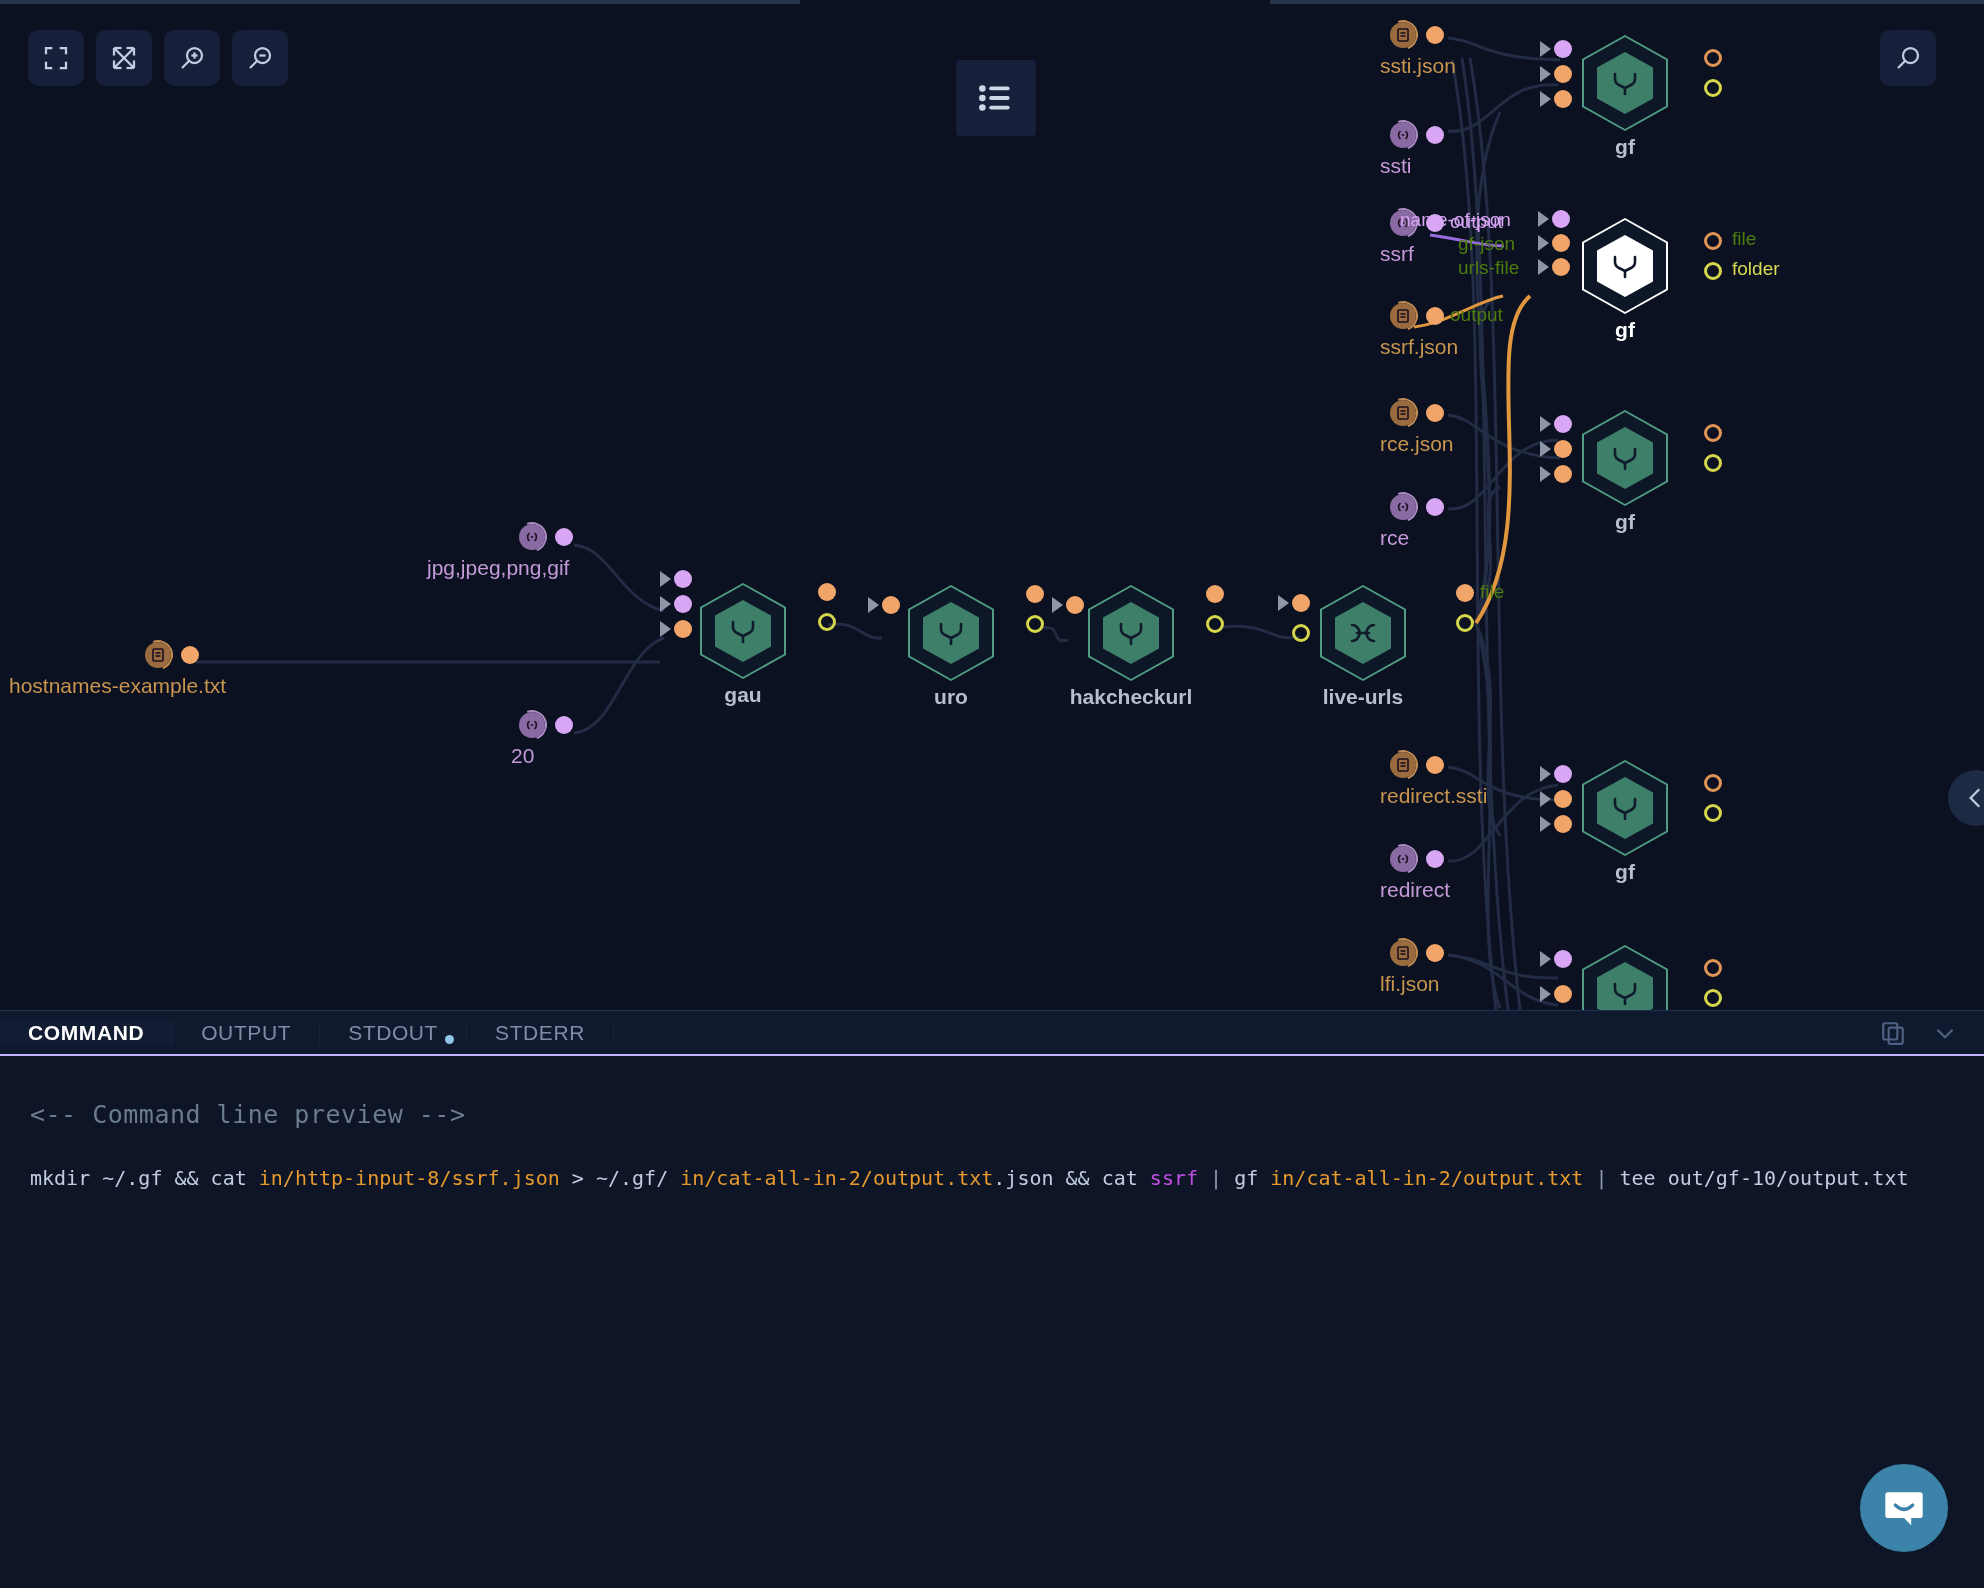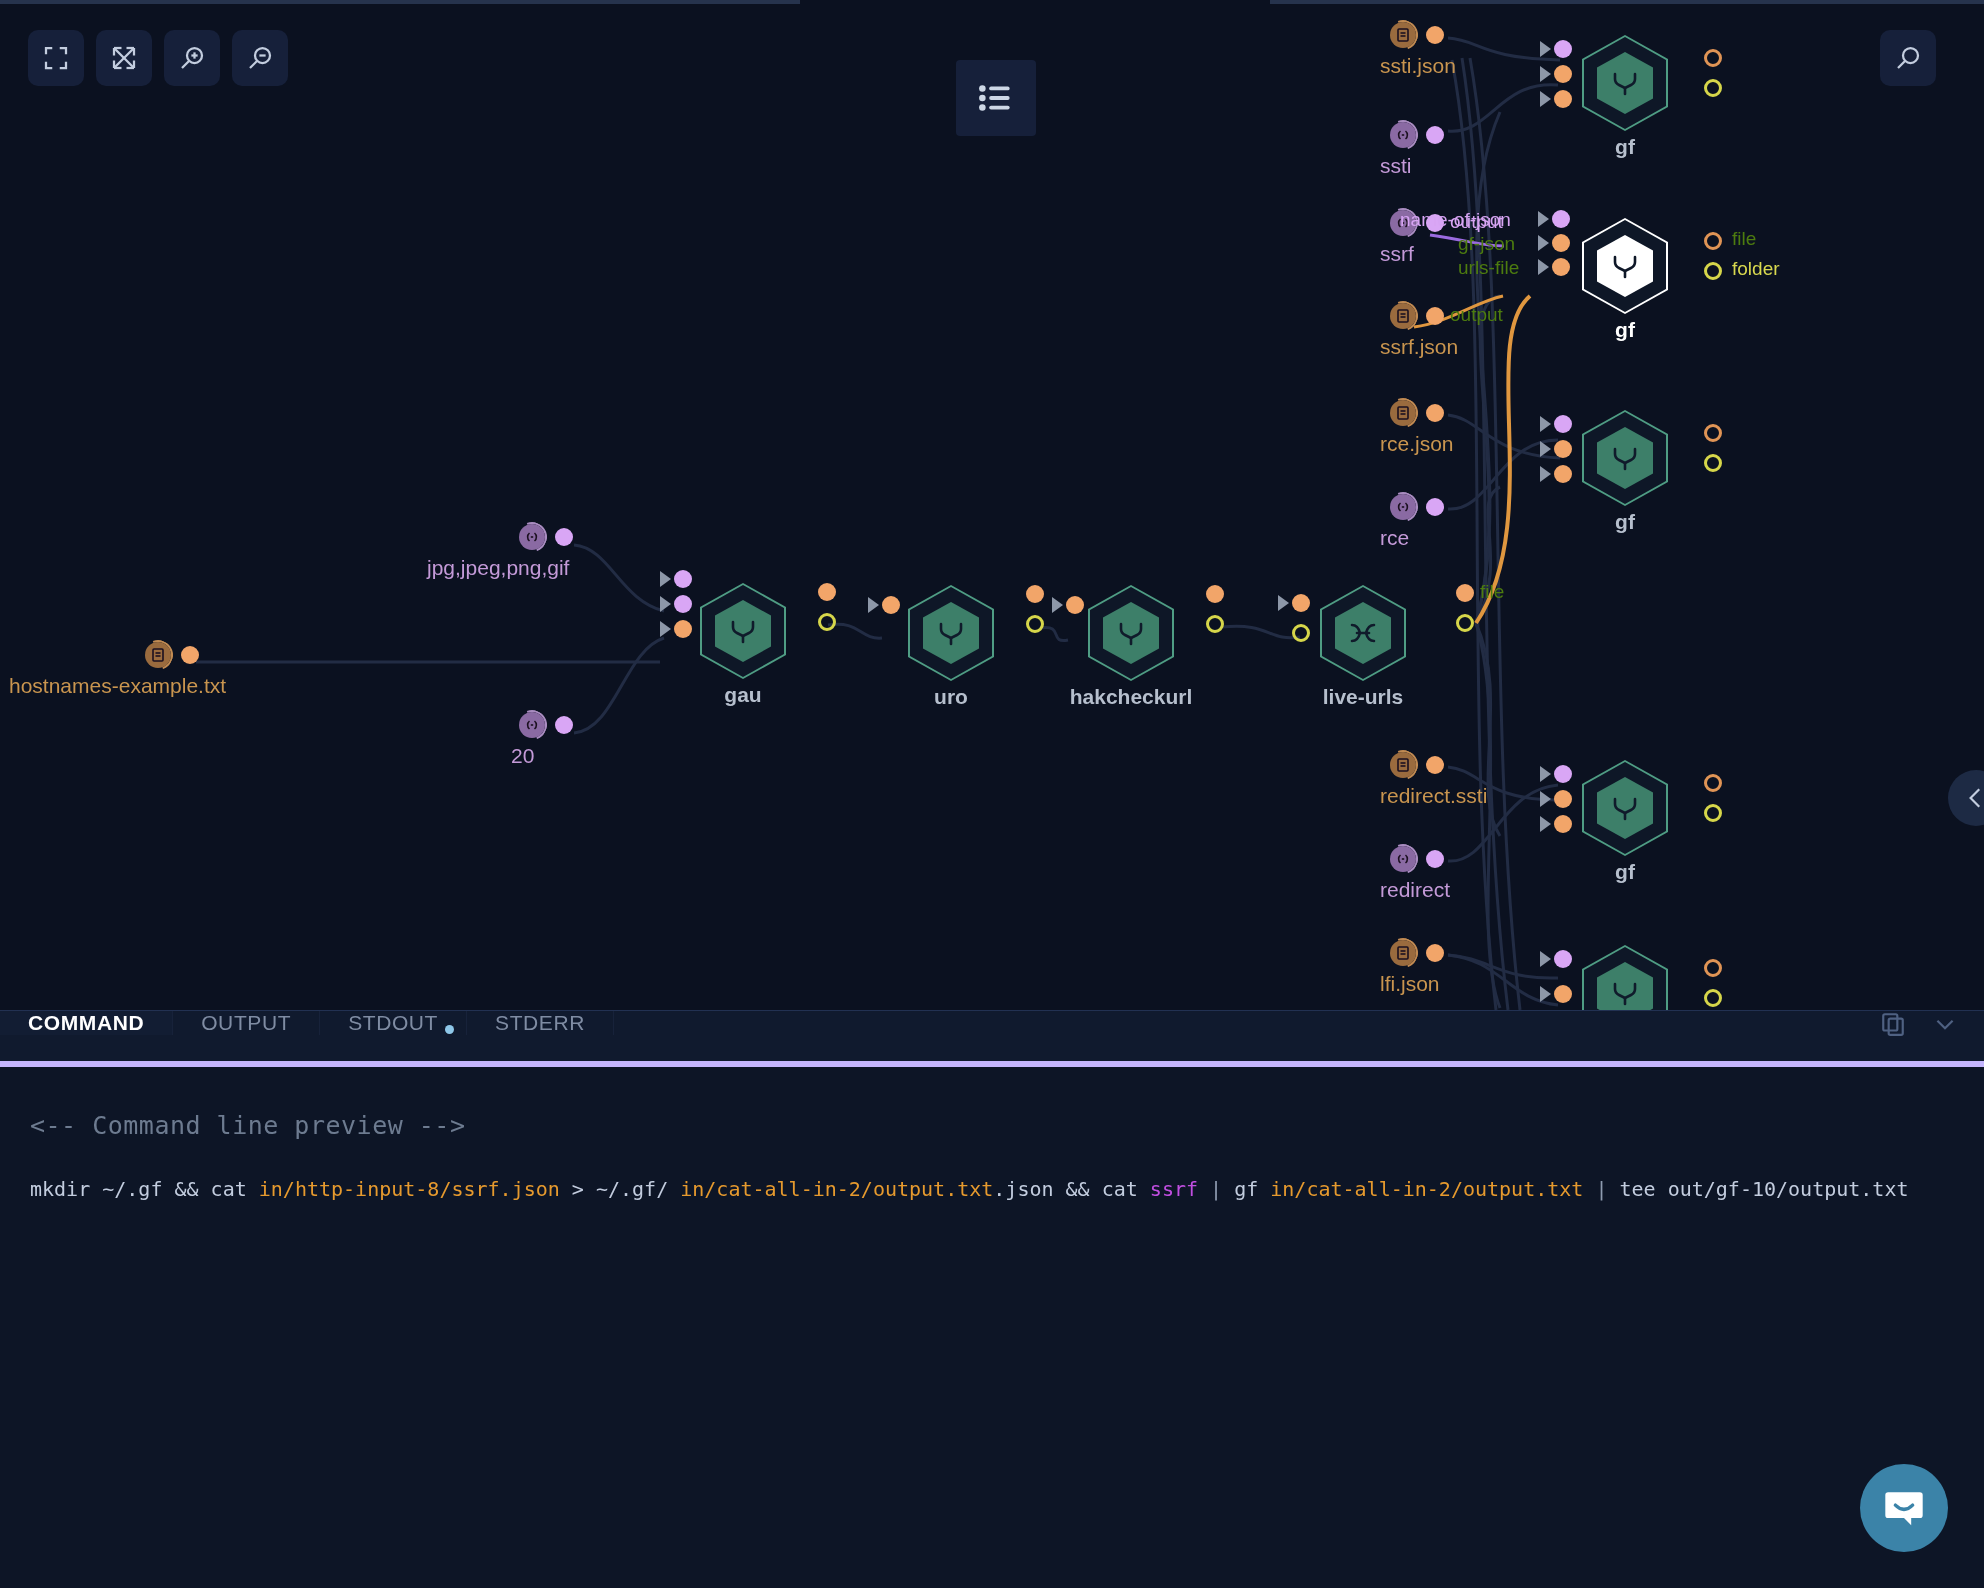--- a/index.html
+++ b/index.html
@@ -118,22 +118,22 @@
   }
   .src.file .src-label { color: #c9954f; }
   .src.str  .src-label { color: #c49ad8; }
 
   
   #panel {
     position: absolute; left: 0; top: 1010px; width: 1984px; height: 578px;
     background: #0d1526; border-top: 1px solid #223152;
   }
   #panel-tabs {
-    position: relative; height: 56px; display: flex; align-items: flex-start;
-    border-bottom: 6px solid #c4b5fd; background: #101a2e;
+    position: relative; height: 45px; display: flex; align-items: center;
+    border-bottom: 2px solid #c4b5fd; background: #101a2e;
   }
   .tab {
     position: relative; display: flex; align-items: center; padding: 0 28px;
     font-size: 21px; letter-spacing: 0.6px; color: #7f8ca3; cursor: pointer;
     border-right: 1px solid #17223a;
   }
   .tab.active { color: #ffffff; font-weight: 700; background: #121d33; }
   .tab .dot {
     position: absolute; top: 14px; right: 12px;
     width: 9px; height: 9px; border-radius: 50%; background: #8ec7e8;

